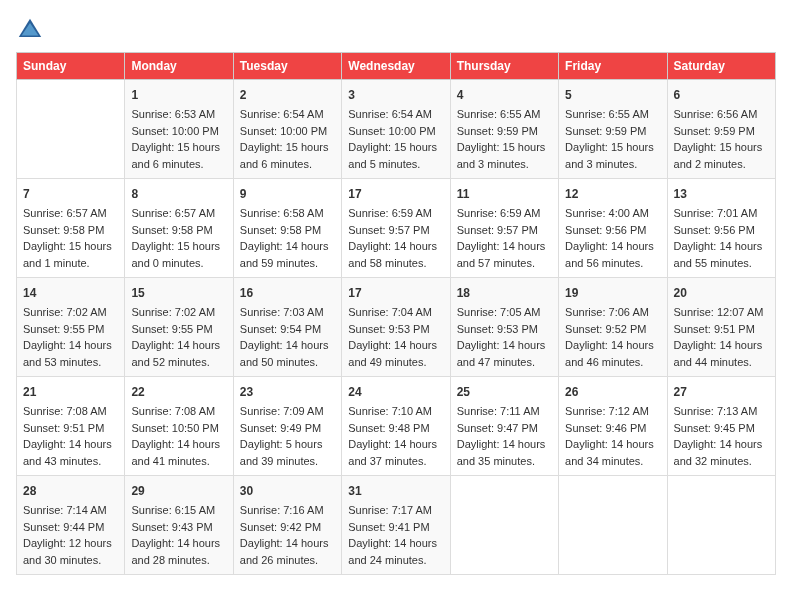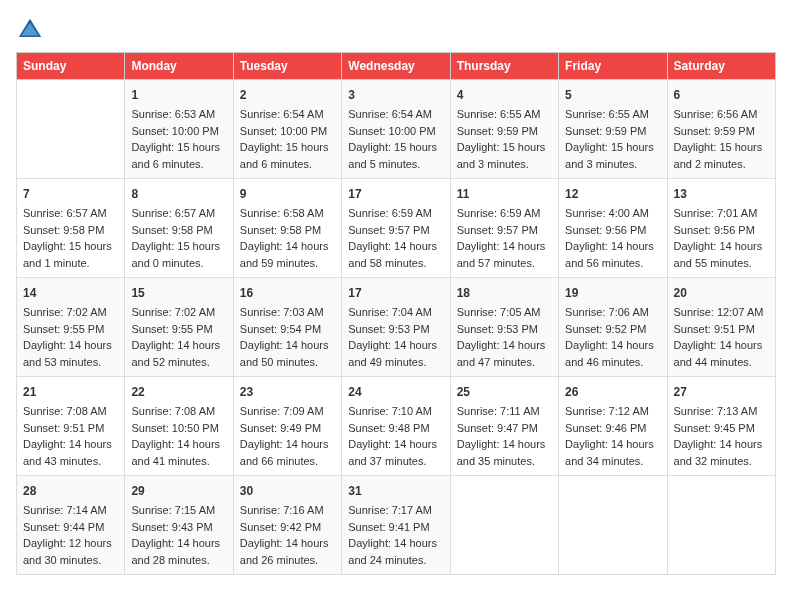--- a/index.html
+++ b/index.html
@@ -151,29 +151,29 @@
         <td><span class="day-number">15</span><span>Sunrise: 7:02 AM</span><br><span>Sunset: 9:55 PM</span><br><span>Daylight: 14 hours and 52 minutes.</span></td>
         <td><span class="day-number">16</span><span>Sunrise: 7:03 AM</span><br><span>Sunset: 9:54 PM</span><br><span>Daylight: 14 hours and 50 minutes.</span></td>
         <td><span class="day-number">17</span><span>Sunrise: 7:04 AM</span><br><span>Sunset: 9:53 PM</span><br><span>Daylight: 14 hours and 49 minutes.</span></td>
         <td><span class="day-number">18</span><span>Sunrise: 7:05 AM</span><br><span>Sunset: 9:53 PM</span><br><span>Daylight: 14 hours and 47 minutes.</span></td>
         <td><span class="day-number">19</span><span>Sunrise: 7:06 AM</span><br><span>Sunset: 9:52 PM</span><br><span>Daylight: 14 hours and 46 minutes.</span></td>
         <td><span class="day-number">20</span><span>Sunrise: 12:07 AM</span><br><span>Sunset: 9:51 PM</span><br><span>Daylight: 14 hours and 44 minutes.</span></td>
       </tr>
       <tr>
         <td><span class="day-number">21</span><span>Sunrise: 7:08 AM</span><br><span>Sunset: 9:51 PM</span><br><span>Daylight: 14 hours and 43 minutes.</span></td>
         <td><span class="day-number">22</span><span>Sunrise: 7:08 AM</span><br><span>Sunset: 10:50 PM</span><br><span>Daylight: 14 hours and 41 minutes.</span></td>
-        <td><span class="day-number">23</span><span>Sunrise: 7:09 AM</span><br><span>Sunset: 9:49 PM</span><br><span>Daylight: 14 hours and 66 minutes.</span></td>
+        <td><span class="day-number">23</span><span>Sunrise: 7:09 AM</span><br><span>Sunset: 9:49 PM</span><br><span>Daylight: 5 hours and 39 minutes.</span></td>
         <td><span class="day-number">24</span><span>Sunrise: 7:10 AM</span><br><span>Sunset: 9:48 PM</span><br><span>Daylight: 14 hours and 37 minutes.</span></td>
         <td><span class="day-number">25</span><span>Sunrise: 7:11 AM</span><br><span>Sunset: 9:47 PM</span><br><span>Daylight: 14 hours and 35 minutes.</span></td>
         <td><span class="day-number">26</span><span>Sunrise: 7:12 AM</span><br><span>Sunset: 9:46 PM</span><br><span>Daylight: 14 hours and 34 minutes.</span></td>
         <td><span class="day-number">27</span><span>Sunrise: 7:13 AM</span><br><span>Sunset: 9:45 PM</span><br><span>Daylight: 14 hours and 32 minutes.</span></td>
       </tr>
       <tr>
         <td><span class="day-number">28</span><span>Sunrise: 7:14 AM</span><br><span>Sunset: 9:44 PM</span><br><span>Daylight: 12 hours and 30 minutes.</span></td>
-        <td><span class="day-number">29</span><span>Sunrise: 7:15 AM</span><br><span>Sunset: 9:43 PM</span><br><span>Daylight: 14 hours and 28 minutes.</span></td>
+        <td><span class="day-number">29</span><span>Sunrise: 6:15 AM</span><br><span>Sunset: 9:43 PM</span><br><span>Daylight: 14 hours and 28 minutes.</span></td>
         <td><span class="day-number">30</span><span>Sunrise: 7:16 AM</span><br><span>Sunset: 9:42 PM</span><br><span>Daylight: 14 hours and 26 minutes.</span></td>
         <td><span class="day-number">31</span><span>Sunrise: 7:17 AM</span><br><span>Sunset: 9:41 PM</span><br><span>Daylight: 14 hours and 24 minutes.</span></td>
         <td class="empty-cell"></td>
         <td class="empty-cell"></td>
         <td class="empty-cell"></td>
       </tr>
     </tbody>
 </table>
 
 </body></html>

